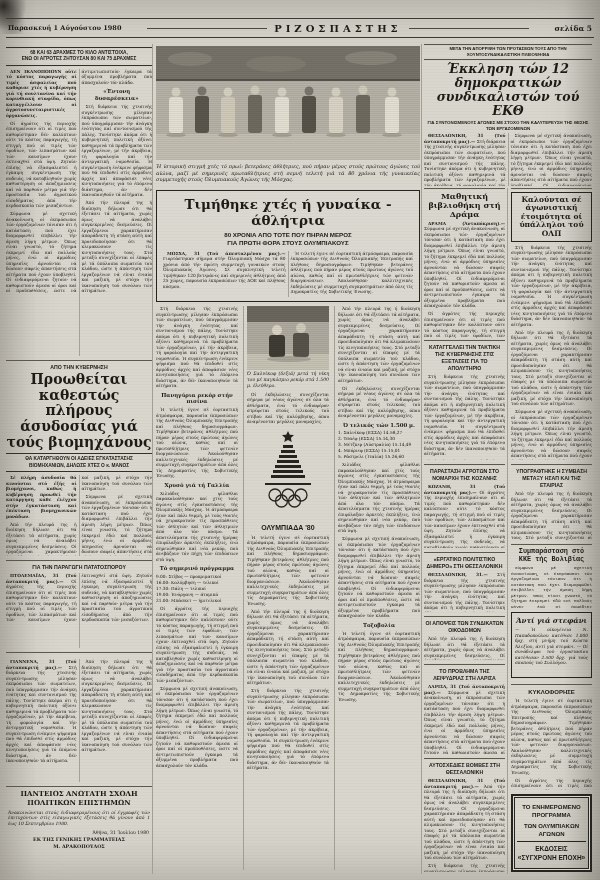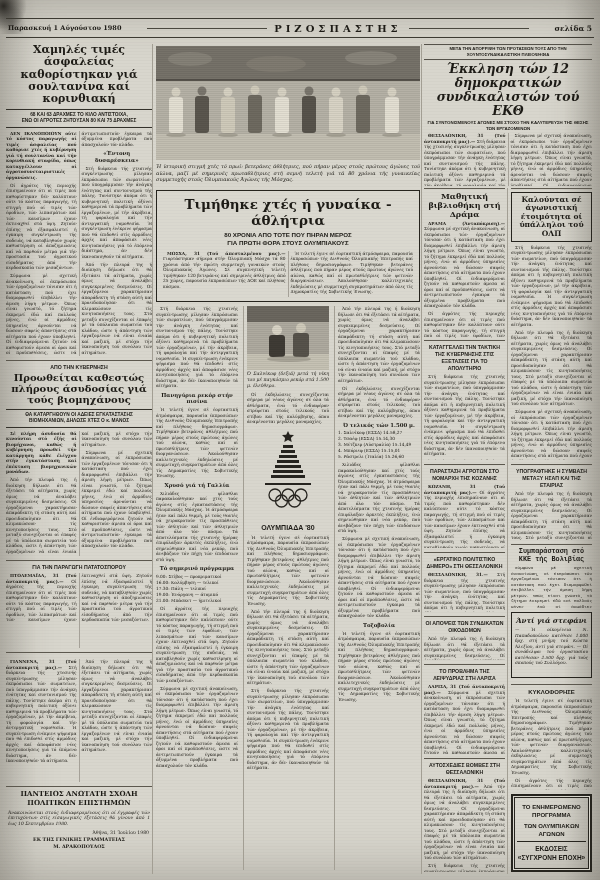--- a/index.html
+++ b/index.html
@@ -25,21 +25,21 @@
   
   .micro{font-size:4.3px;line-height:1.28;text-align:justify;color:#23211b;}
   .micro p{margin:0 0 2.5px;text-indent:4px;}
   .dl{font-weight:bold;}
   .c2{column-count:2;column-gap:5px;column-rule:1px solid #a5a198;}
   .clip{overflow:hidden;}
   .art{display:flex;flex-direction:column;box-sizing:border-box;}
   .art .body{flex:1;overflow:hidden;}
   .item{border-top:1px solid #5c584e;padding-top:3px;}
   .hl{font-weight:bold;text-align:center;line-height:1.12;}
-  .h11{font-size:11px;} .h10{font-size:10px;} .h9{font-size:8.5px;} .h8{font-size:8px;} .h75{font-size:7.5px;}
+  .h11{font-size:11px;} .h10{font-size:14px;} .h9{font-size:8.5px;} .h8{font-size:8px;} .h75{font-size:7.5px;}
   .caps{font-family:"Liberation Sans","DejaVu Sans",sans-serif;font-weight:bold;text-align:center;line-height:1.35;}
   .kbox{border-top:1px solid #33312a;border-bottom:1px solid #33312a;padding:2px 1px;margin:3px 0;font-size:4.8px;}
   .overline{font-size:5.2px;margin-bottom:1px;}
   .xhead{font-size:5.4px;font-weight:bold;text-align:center;margin:3px 0 2px;}
   .capshead{font-size:5.2px;margin:0 0 2px;}
   .list{font-size:4.3px;line-height:1.4;text-align:left;margin:1px 0 2px;}
   .cap{font-size:5px;font-style:italic;text-align:justify;line-height:1.3;}
   .photo{box-shadow:inset 0 0 10px rgba(30,28,22,.5);position:relative;}
   .grain{position:absolute;inset:0;background:repeating-linear-gradient(0deg,rgba(0,0,0,.06) 0 1px,transparent 1px 2px);pointer-events:none;}
   .mainbox{border:1.5px solid #26241e;padding:4px 6px;background:rgba(255,255,255,.06);}
@@ -74,21 +74,20 @@
     <span class="pg">σελίδα 5</span>
   </div>
 
   <div class="vr" style="left:152px;top:44px;height:830px;"></div>
   <div class="vr" style="left:421px;top:44px;height:830px;"></div>
   <div class="vr" style="left:507px;top:188px;height:686px;"></div>
   <div class="vr" style="left:243px;top:306px;height:564px;"></div>
   <div class="vr" style="left:334px;top:306px;height:564px;"></div>
 
   <div class="abs art" style="left:6px;top:44px;width:146px;height:312px;">
-    <div class="hl h11">Χαμηλές τιμές άσφαλείας καθορίστηκαν γιά σουλτανίνα καί κορινθιακή</div>
     <div class="kbox caps">
       <div>68 ΚΑΙ 63 ΔΡΑΧΜΕΣ ΤΟ ΚΙΛΟ ΑΝΤΙΣΤΟΙΧΑ,</div>
       <div>ΕΝΩ ΟΙ ΑΓΡΟΤΕΣ ΖΗΤΟΥΣΑΝ 80 ΚΑΙ 75 ΔΡΑΧΜΕΣ</div>
     </div>
     <div class="body micro c2">
       <p><span class="dl">ΔΕΝ ΙΚΑΝΟΠΟΙΟΥΝ ούτε τό κόστος παραγωγής οί τιμές άσφαλείας πού καθόρισε χτές ή κυβέρνηση γιά τή σουλτανίνα καί τήν κορινθιακή σταφίδα, όπως καταγγέλλουν οί άγροτοσυνεταιριστικές όργανώσεις.</span></p>
       <p>Οί άγρότες τής περιοχής έπισημαίνουν ότι οί τιμές πού καθορίστηκαν δέν καλύπτουν ούτε τό κόστος παραγωγής, τή στιγμή πού οί τιμές τών έφοδίων, τών λιπασμάτων καί τών καυσίμων έχουν έκτιναχθεί στά ύψη. Ζητούν έπίσης νά έξασφαλιστεί ή έγκαιρη συγκέντρωση τής σοδειάς, νά καταβληθούν χωρίς καθυστέρηση οί άποζημιώσεις καί νά παρθούν μέτρα γιά τήν προστασία τού άγροτικού είσοδήματος άπό τήν κερδοσκοπία τών μεσαζόντων.</p>
       <p>Σύμφωνα μέ σχετική άνακοίνωση, οί έκπρόσωποι τών έργαζομένων τόνισαν ότι ή κατάσταση πού έχει διαμορφωθεί έπιβάλλει τήν άμεση λήψη μέτρων. Όπως είναι γνωστό, τό ζήτημα έκκρεμεί έδώ καί πολλούς μήνες, ένώ οί άρμόδιες ύπηρεσίες άρνούνται νά δώσουν σαφείς άπαντήσεις στά αίτήματα πού έχουν ύποβληθεί. Οί ένδιαφερόμενοι ζητούν νά καθοριστούν άμεσα οί όροι καί οί προϋποθέσεις, ώστε νά άντιμετωπιστούν έγκαιρα τά όξυμμένα προβλήματα πού άπασχολούν τόν κλάδο.</p>
       <div class="xhead">«Έντονη δυσαρέσκεια»</div>
       <p>Στή διάρκεια τής χτεσινής συγκέντρωσης μίλησαν έκπρόσωποι τών σωματείων, πού ύπογράμμισαν τήν άνάγκη ένότητας καί συντονισμού τής πάλης. Τονίστηκε άκόμα ότι ή κυβερνητική πολιτική όξύνει καθημερινά τά προβλήματα τών έργαζομένων, μέ τήν άκρίβεια, τή φορολογία καί τήν άντεργατική νομοθεσία. Ή συγκέντρωση ένέκρινε ψήφισμα πού θά έπιδοθεί στίς άρμόδιες άρχές καί άποφάσισε νέες κινητοποιήσεις γιά τό έπόμενο διάστημα, άν δέν ίκανοποιηθούν τά αίτήματα.</p>

